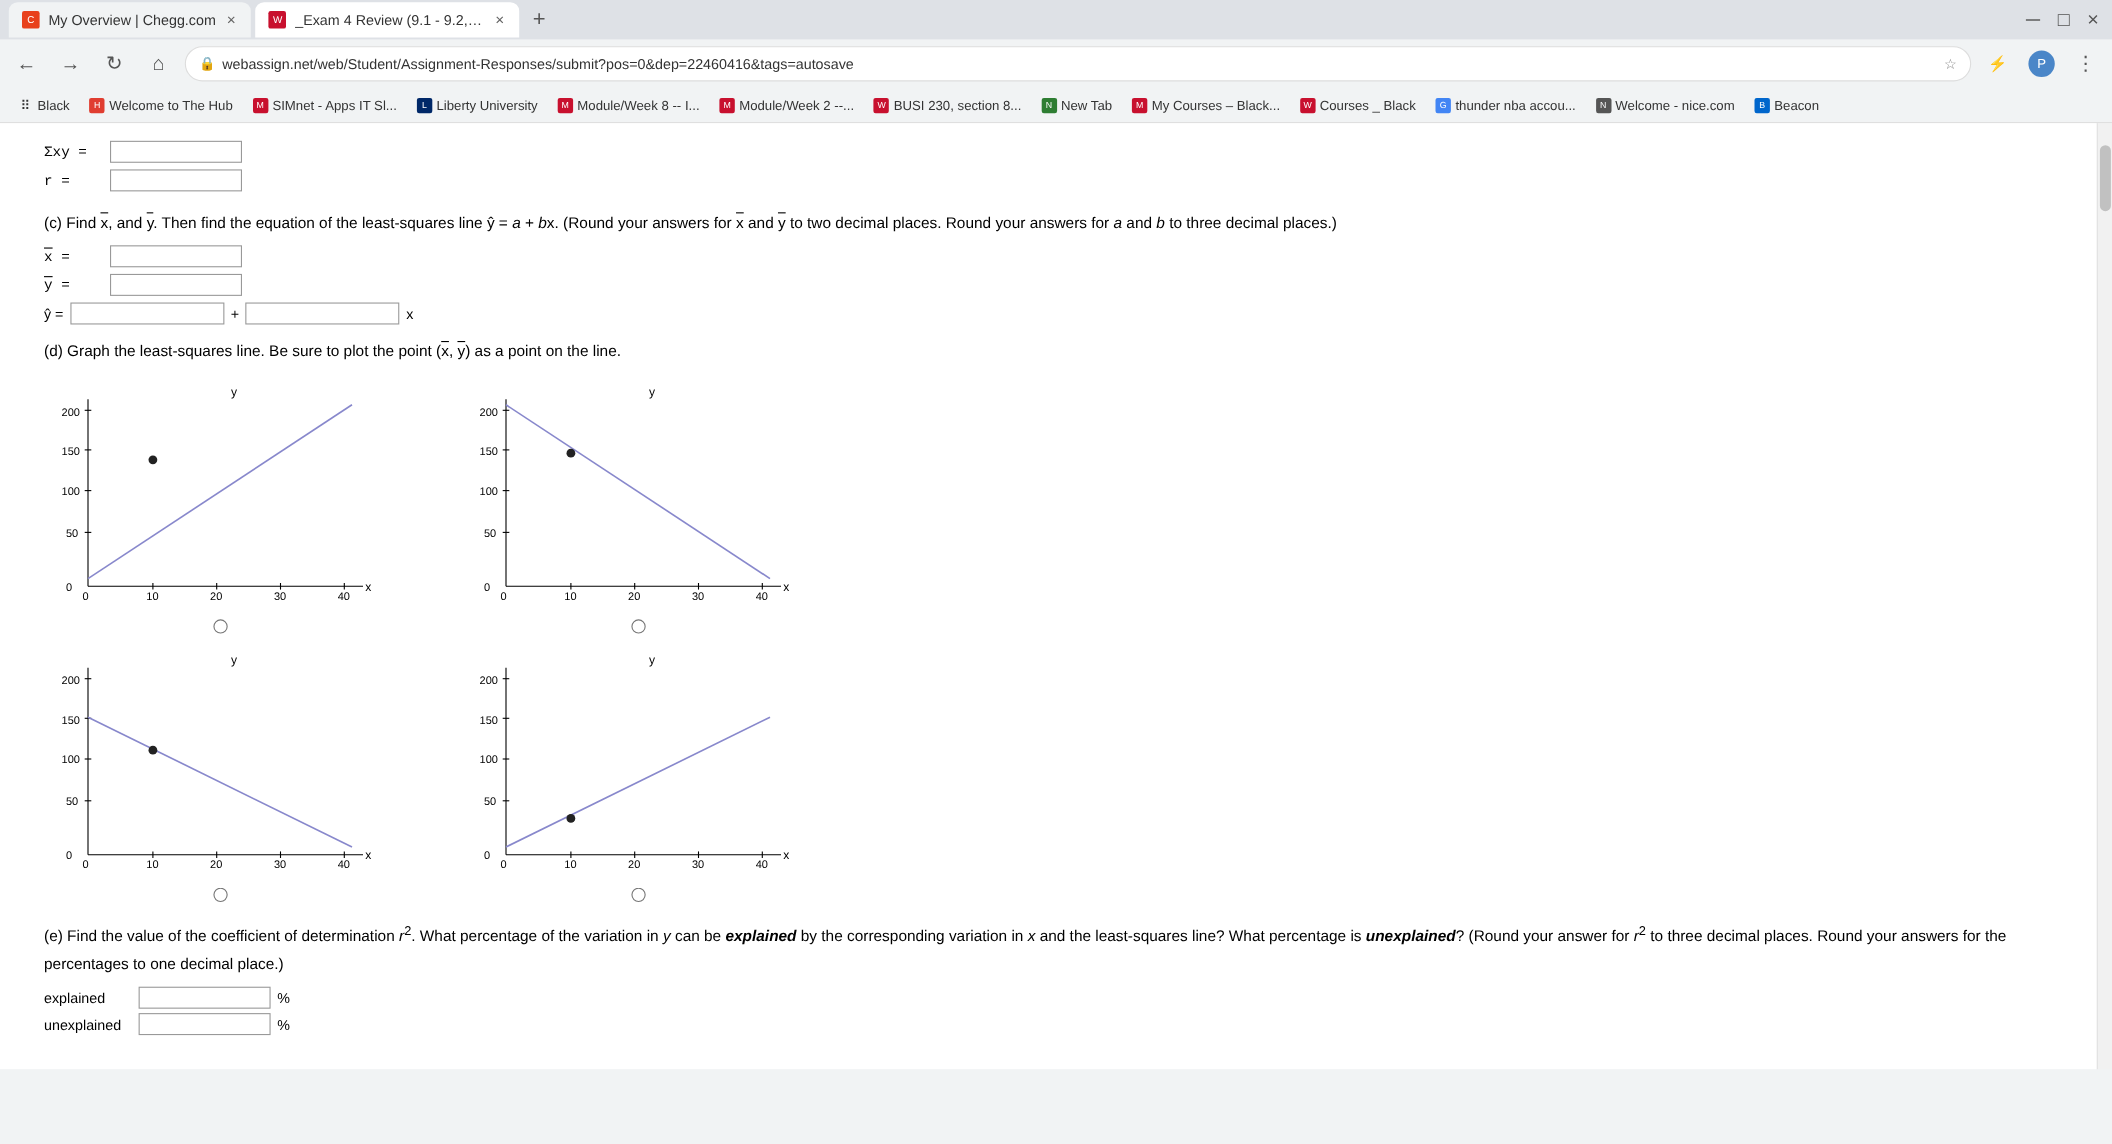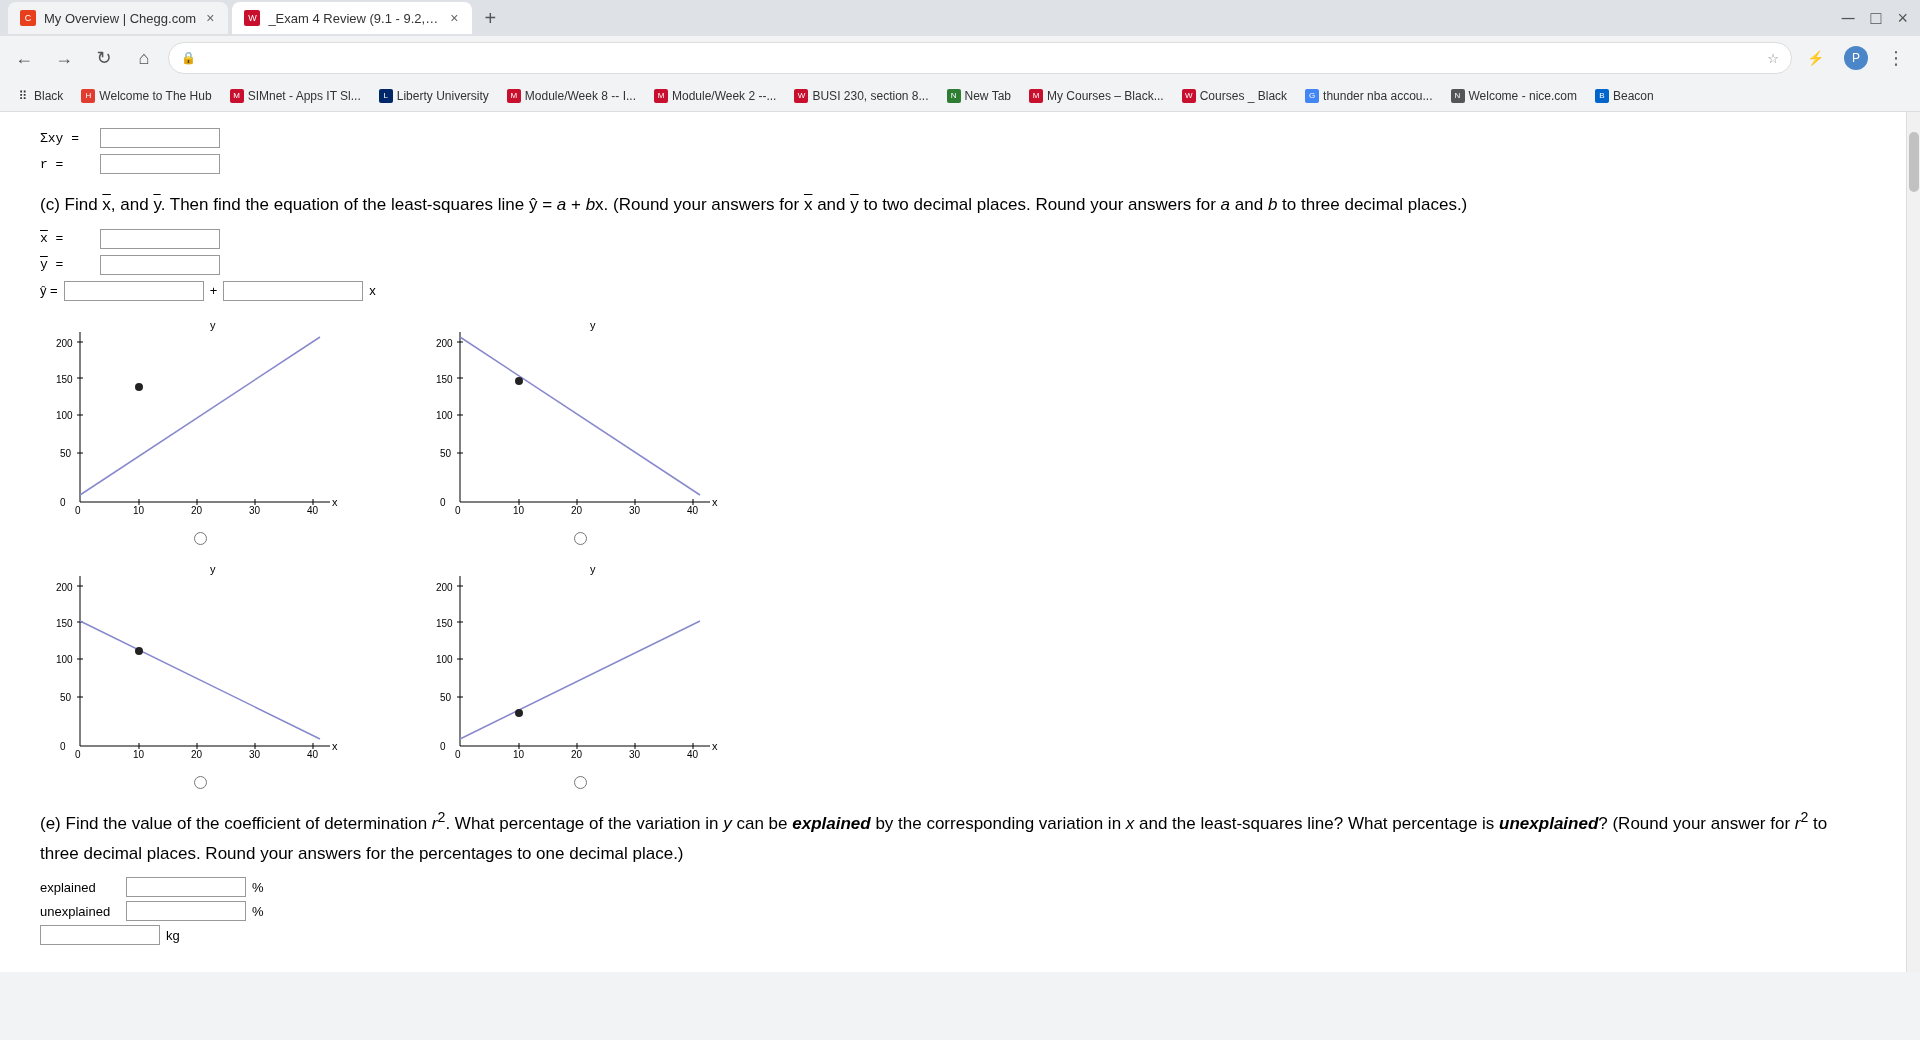--- a/index.html
+++ b/index.html
@@ -110,21 +110,21 @@
     }
     .form-input-wide {
       border: 1px solid #999;
       height: 20px;
       width: 140px;
       padding: 0 4px;
       font-size: 12px;
     }
 
     
-    .math-text { font-size: 17px; line-height: 1.8; margin-bottom: 8px; }
+    .math-text { font-size: 14px; line-height: 1.8; margin-bottom: 8px; }
     .italic { font-style: italic; }
 
     
     .graphs-row {
       display: flex;
       gap: 60px;
       margin: 16px 0;
     }
     .graph-container { position: relative; }
 
@@ -187,20 +187,21 @@
     </div>
   </div>
 
   <div class="address-bar-row">
     <div class="nav-btn">←</div>
     <div class="nav-btn">→</div>
     <div class="nav-btn">↻</div>
     <div class="nav-btn">⌂</div>
     <div class="address-bar">
       <span class="address-lock">🔒</span>
+      <span class="address-text">webassign.net/web/Student/Assignment-Responses/submit?pos=0&amp;dep=22460416&amp;tags=autosave</span>
       <span class="address-star">☆</span>
     </div>
     <div class="nav-btn" style="font-size:14px;">⚡</div>
     <div class="nav-btn">
       <div style="width:24px;height:24px;border-radius:50%;background:#4a86c8;display:flex;align-items:center;justify-content:center;color:white;font-size:12px;">P</div>
     </div>
     <div class="nav-btn">⋮</div>
   </div>
 
   <div class="bookmarks-bar">
@@ -283,20 +284,23 @@
         <input type="text" class="form-input" value="" style="">
       </div>
       <div class="eq-row">
         <span>ŷ =</span>
         <input type="text" class="form-input-wide" value="" style="">
         <span>+</span>
         <input type="text" class="form-input-wide" value="" style="">
         <span>x</span>
       </div>
 
+      <div class="math-text" style="margin-top:12px; margin-bottom:6px;">
+        (d) Graph the least-squares line. Be sure to plot the point (<span style="text-decoration:overline;">x</span>, <span style="text-decoration:overline;">y</span>) as a point on the line.
+      </div>
 
       <div class="graphs-row">
 
         <div class="graph-container">
           <svg class="graph" width="320" height="210">
 
             <text x="170" y="12" font-size="11">y</text>
 
             <line x1="40" y1="15" x2="40" y2="185" stroke="black" stroke-width="1"></line>
 
@@ -447,24 +451,20 @@
         <input type="text" class="form-input" value="" style="">
         <span>%</span>
       </div>
 
       <div class="pct-row">
         <span class="pct-label">unexplained</span>
         <input type="text" class="form-input" value="" style="">
         <span>%</span>
       </div>
 
-      <div class="form-row">
-        <input type="text" class="form-input" value="" style="">
-        <span style="margin-left:6px;">kg</span>
-      </div>
 
     </div>
 
     <div style="width:14px;background:#f1f1f1;border-left:1px solid #ddd;min-height:860px;flex-shrink:0;">
       <div style="width:10px;height:60px;background:#c1c1c1;border-radius:5px;margin:2px auto;margin-top:20px;"></div>
     </div>
   </div>
 </div>
 
 </body></html>

